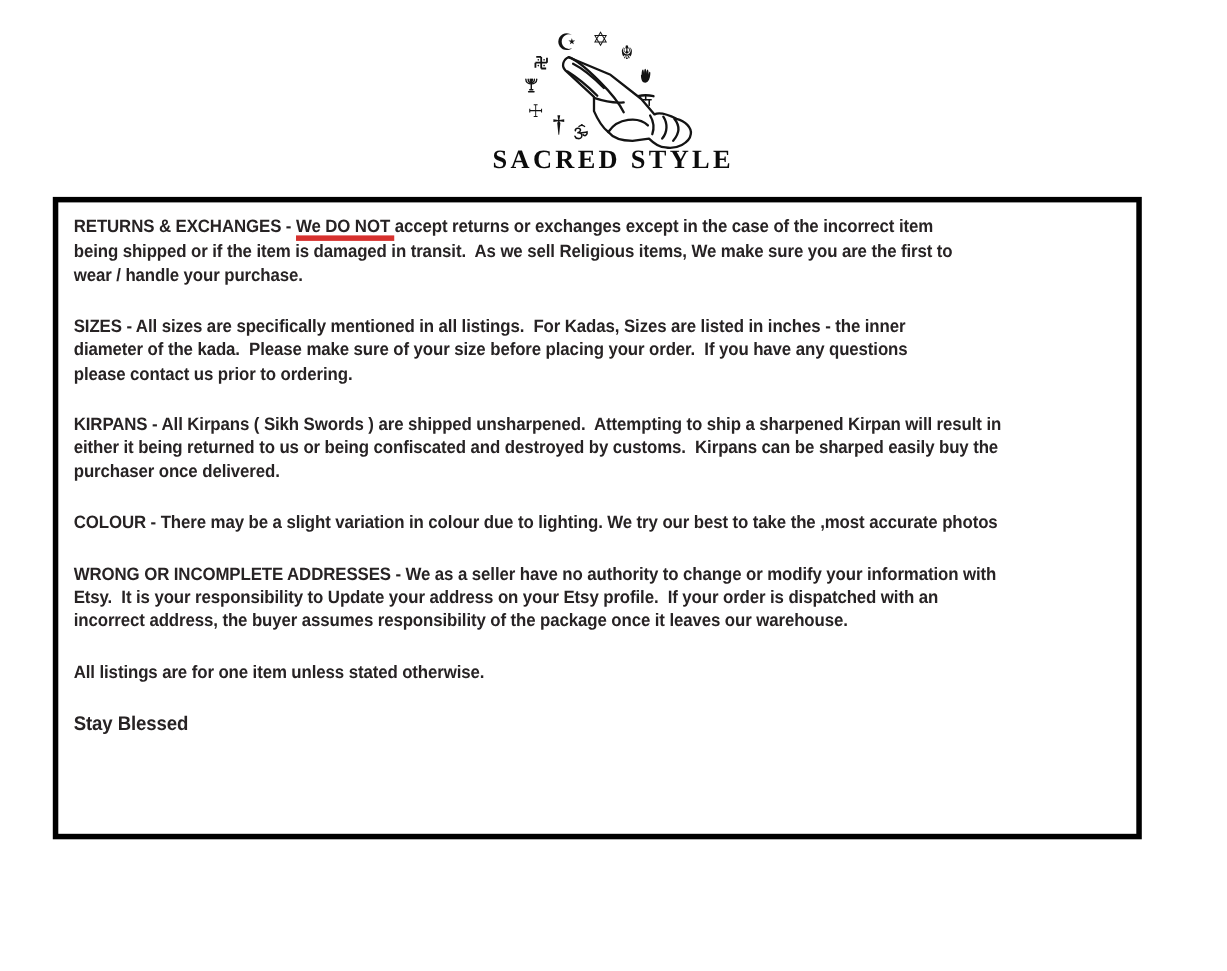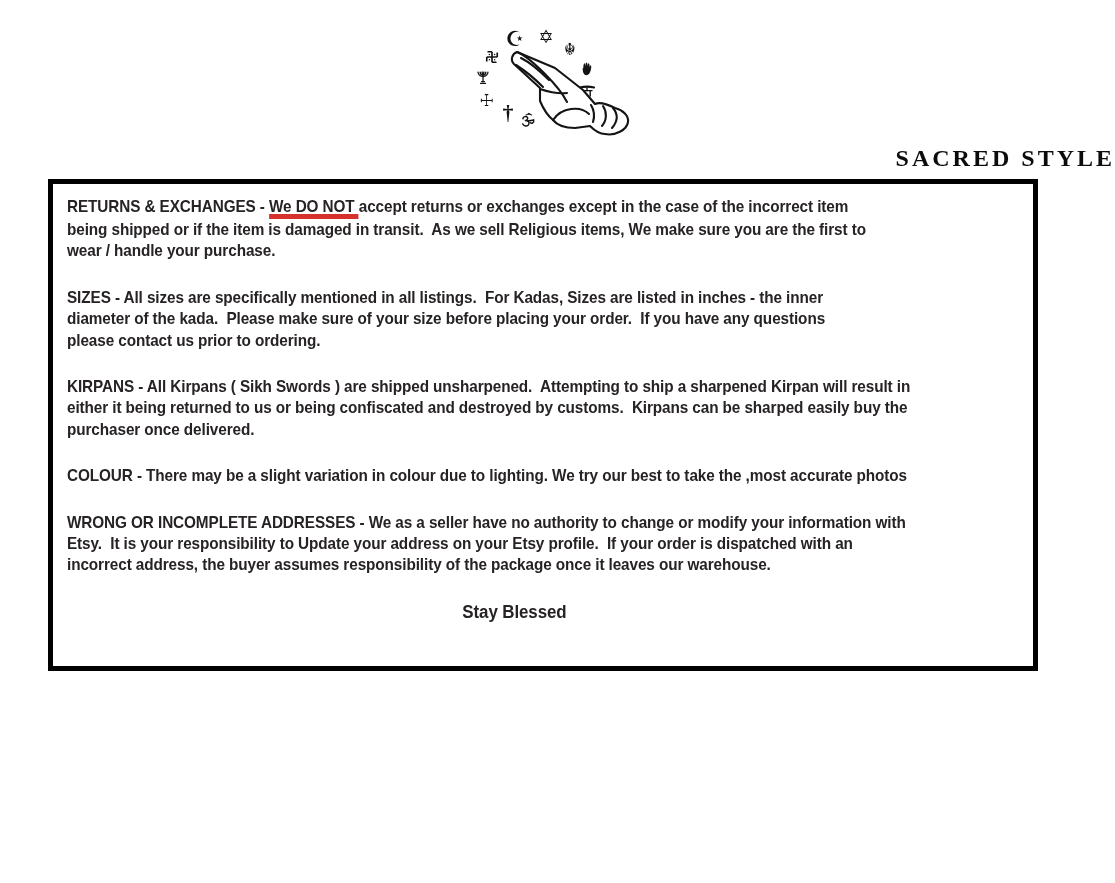--- a/index.html
+++ b/index.html
@@ -7,32 +7,32 @@
     width:1115px;height:883px;position:relative;background:#ffffff;
     font-family:"Liberation Sans", sans-serif;overflow:hidden;
   }
   
   .logo-wrap{position:absolute;left:410px;top:22px;width:255px;height:120px;}
   .sym{position:absolute;transform:translate(-50%,-50%);color:#121212;line-height:1;}
   .sym svg{display:block;}
   .glyph{font-family:"DejaVu Sans", sans-serif;font-weight:bold;}
   .hands{position:absolute;left:85px;top:24px;width:140px;height:95px;}
   .brand{
-    position:absolute;left:0;top:133px;width:1115px;text-align:right;
+    position:absolute;left:0;top:133px;width:1115px;text-align:center;
     font-family:"Liberation Serif", serif;font-weight:700;font-size:24px;
-    letter-spacing:3px;color:#0c0c0c;margin-top:12px;
+    letter-spacing:3px;color:#0c0c0c;
   }
   
   .policy-box{
-    position:absolute;left:48px;top:179px;width:990px;height:492px;
+    position:absolute;left:48px;top:179px;width:990px;height:584px;
     box-sizing:border-box;border:5px solid #000000;background:#ffffff;
     padding:12px 14px 0 14px;
   }
   .para{margin:0 0 25px 0;}
-  .para:last-child{margin-bottom:16px;text-align:center;}
+  .para:last-child{margin-bottom:16px;}
   .line{
     white-space:pre;font-weight:bold;font-size:16.3px;line-height:21.4px;
     letter-spacing:-0.1px;color:#272324;
     transform:scaleX(0.94);transform-origin:0 50%;
   }
   .closing .line{font-size:18px;line-height:22px;}
   .red-underline{
     border-bottom:5px solid #d7312e;padding-bottom:0px;display:inline-block;
     line-height:15px;
   }
@@ -144,17 +144,20 @@
         <div class="line"><span>purchaser once delivered.</span></div>
       </div>
       <div class="para">
         <div class="line"><span>COLOUR - There may be a slight variation in colour due to lighting. We try our best to take the ,most accurate photos</span></div>
       </div>
       <div class="para">
         <div class="line"><span>WRONG OR INCOMPLETE ADDRESSES - We as a seller have no authority to change or modify your information with</span></div>
         <div class="line"><span>Etsy.  It is your responsibility to Update your address on your Etsy profile.  If your order is dispatched with an</span></div>
         <div class="line"><span>incorrect address, the buyer assumes responsibility of the package once it leaves our warehouse.</span></div>
       </div>
+      <div class="para">
+        <div class="line"><span>All listings are for one item unless stated otherwise.</span></div>
+      </div>
       <div class="para closing">
         <div class="line"><span>Stay Blessed</span></div>
       </div>
     </div>
 </div>
 
 </body></html>

